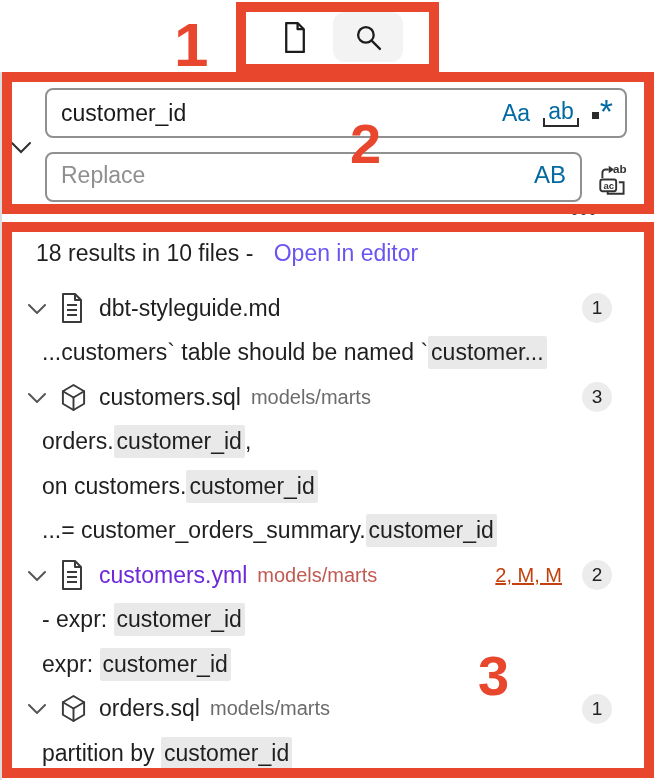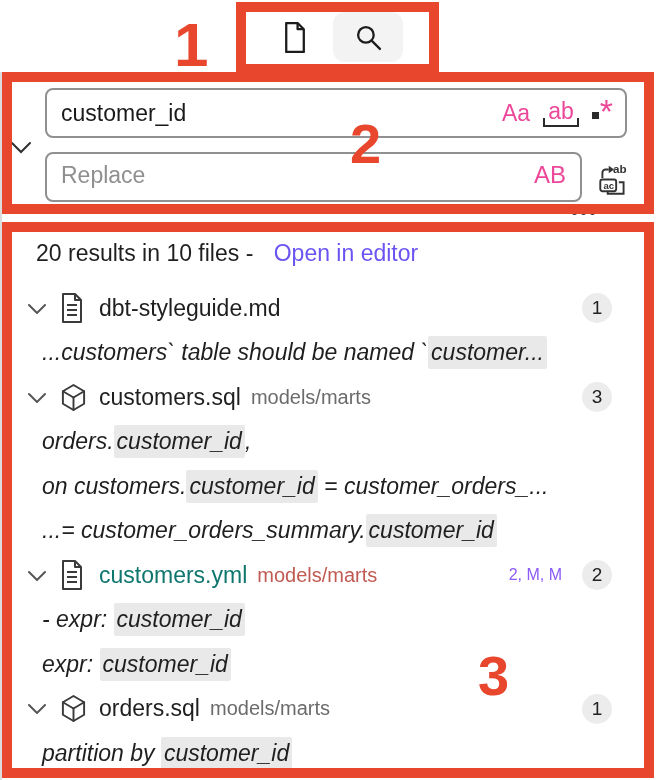--- a/index.html
+++ b/index.html
@@ -19,21 +19,21 @@
                   display:flex;align-items:center;justify-content:center;cursor:pointer;padding:0;}
   .shell{position:absolute;display:flex;align-items:center;background:#fff;
          border:2px solid #909090;border-radius:8px;box-sizing:border-box;}
   .shell-search{left:45px;top:88px;width:582px;height:50px;padding:0 12px 0 0;}
   .shell-replace{left:45px;top:152px;width:537px;height:50px;padding:0 14px 4px 0;}
   .shell input{flex:1;border:none;outline:none;background:transparent;min-width:0;
                font-family:"Liberation Sans",sans-serif;font-size:23px;color:#1a1a1a;padding:0 0 0 14px;}
   .shell input::placeholder{color:#8f8f8f;}
   .opts{display:flex;align-items:center;gap:16px;}
   .opt{background:none;border:none;padding:0;cursor:pointer;font-family:"Liberation Sans",sans-serif;
-       font-size:23px;color:#ec4899;line-height:1;}
+       font-size:23px;color:#0369a1;line-height:1;}
   .opt-ww{position:relative;padding:0 2px 4px 2px;}
   .opt-ww .brk{position:absolute;left:-3px;right:-3px;bottom:0;height:7px;
                border-bottom:2.5px solid #2b2b2b;border-left:2.5px solid #2b2b2b;border-right:2.5px solid #2b2b2b;}
   .opt-rx{display:flex;align-items:flex-end;}
   .opt-rx .sq{width:7px;height:7px;background:#2b2b2b;display:inline-block;margin:0 1px 3px 0;}
   .opt-rx .ast{font-size:34px;line-height:0.55;position:relative;top:-2px;}
   .opt-ab{font-size:24px;}
   .replace-all-btn{position:absolute;left:594px;top:160px;width:38px;height:38px;background:none;border:none;
                    padding:0;cursor:pointer;display:flex;align-items:center;justify-content:center;}
   .more-dots{position:absolute;left:572px;top:210px;display:flex;gap:4px;background:none;border:none;padding:0;cursor:pointer;}
@@ -43,25 +43,25 @@
   .summary{position:absolute;left:36px;top:240px;font-size:23px;white-space:nowrap;}
   .summary .link{color:#6a54f2;text-decoration:none;margin-left:14px;cursor:pointer;}
   .tree{position:absolute;left:0;top:286px;width:644px;}
   .row{display:flex;align-items:center;height:44.5px;padding:0 32px 0 28px;font-size:23px;cursor:pointer;}
   .row .chev{display:flex;width:20px;margin-right:12px;flex:none;}
   .row .fi{display:flex;width:30px;margin-right:9px;flex:none;}
   .fname{white-space:nowrap;}
   .fpath{font-size:20px;color:#6b6b6b;margin-left:10px;white-space:nowrap;}
   .badge{margin-left:auto;min-width:30px;height:30px;border-radius:15px;background:#ececec;color:#222;
          font-size:19px;display:flex;align-items:center;justify-content:center;flex:none;padding:0 4px;box-sizing:border-box;}
-  .file.error .fname{color:#0f766e;}
+  .file.error .fname{color:#6d28d9;}
   .file.error .fpath{color:#c05a52;}
-  .fstatus{margin-left:auto;color:#8b5cf6;font-size:16px;white-space:nowrap;}
+  .fstatus{margin-left:auto;color:#c2410c;font-size:20px;white-space:nowrap;text-decoration:underline;}
   .file.error .badge{margin-left:20px;}
-  .row.match{padding-left:42px;white-space:pre;overflow:hidden;font-style:italic;}
+  .row.match{padding-left:42px;white-space:pre;overflow:hidden;}
   .hl{background:#e9e9e9;padding:3px 3px;border-radius:2px;}
   .hl.bleed{}
 
   
   .abox{position:absolute;border:10px solid #e8462d;box-sizing:border-box;z-index:9;pointer-events:none;}
   .abox1{left:236px;top:2px;width:203px;height:72px;}
   .abox2{left:2px;top:72px;width:652px;height:142px;}
   .abox3{left:2px;top:222px;width:652px;height:556px;}
   .albl{position:absolute;color:#e8462d;font-weight:bold;line-height:1;z-index:10;pointer-events:none;}
   .albl1{left:174px;top:14px;font-size:62px;}
@@ -136,21 +136,21 @@
     </span>
   </button>
 
   <button class="more-dots">
     <i></i>
       <i></i>
       <i></i>
   </button>
 
   <div class="summary">
-    <span>20 results in 10 files -</span>
+    <span>18 results in 10 files -</span>
     <a class="link">Open in editor</a>
   </div>
 
   <div class="tree">
 
     <div class="row file">
       <span class="chev">
         <svg width="18" height="11" viewBox="0 0 18 11" fill="none" stroke="#565656" stroke-width="2" stroke-linecap="round">
             <polyline points="1,2 9,10 17,2"></polyline>
           </svg>
@@ -188,21 +188,21 @@
       </span>
       <span class="fname">customers.sql</span>
       <span class="fpath">models/marts</span>
       <span class="badge">3</span>
     </div>
 
     <div class="row match">
       <span>orders.</span><span class="hl">customer_id</span><span>,</span>
     </div>
     <div class="row match">
-      <span>on customers.</span><span class="hl">customer_id</span><span> = customer_orders_...</span>
+      <span>on customers.</span><span class="hl">customer_id</span>
     </div>
     <div class="row match">
       <span>...= customer_orders_summary.</span><span class="hl">customer_id</span><span></span>
     </div>
 
     <div class="row file error">
       <span class="chev">
         <svg width="18" height="11" viewBox="0 0 18 11" fill="none" stroke="#565656" stroke-width="2" stroke-linecap="round">
             <polyline points="1,2 9,10 17,2"></polyline>
           </svg>

